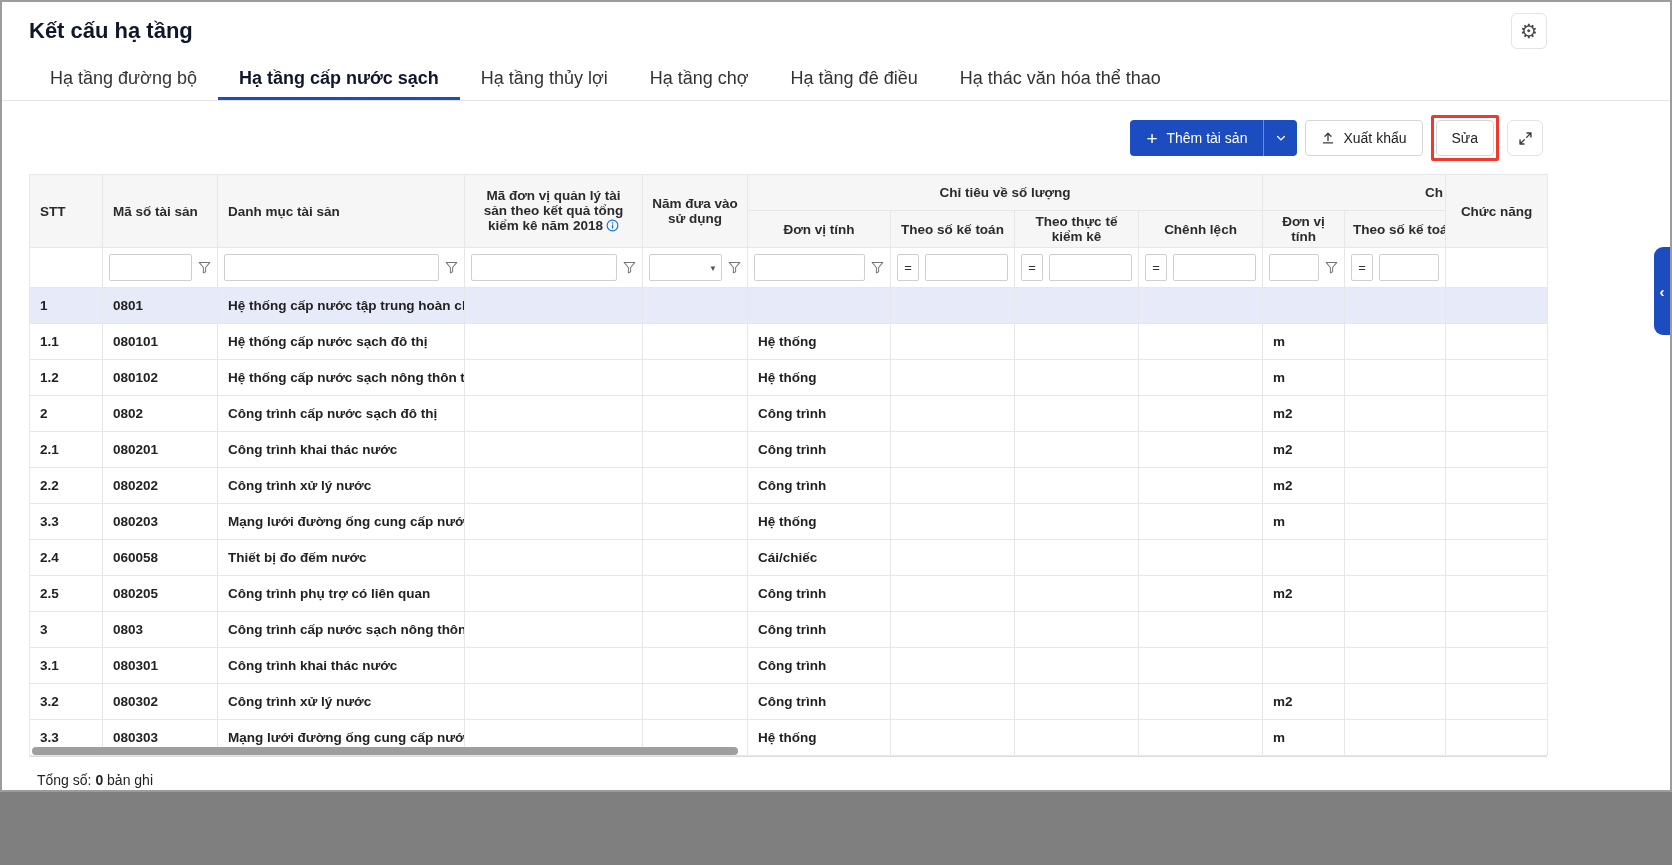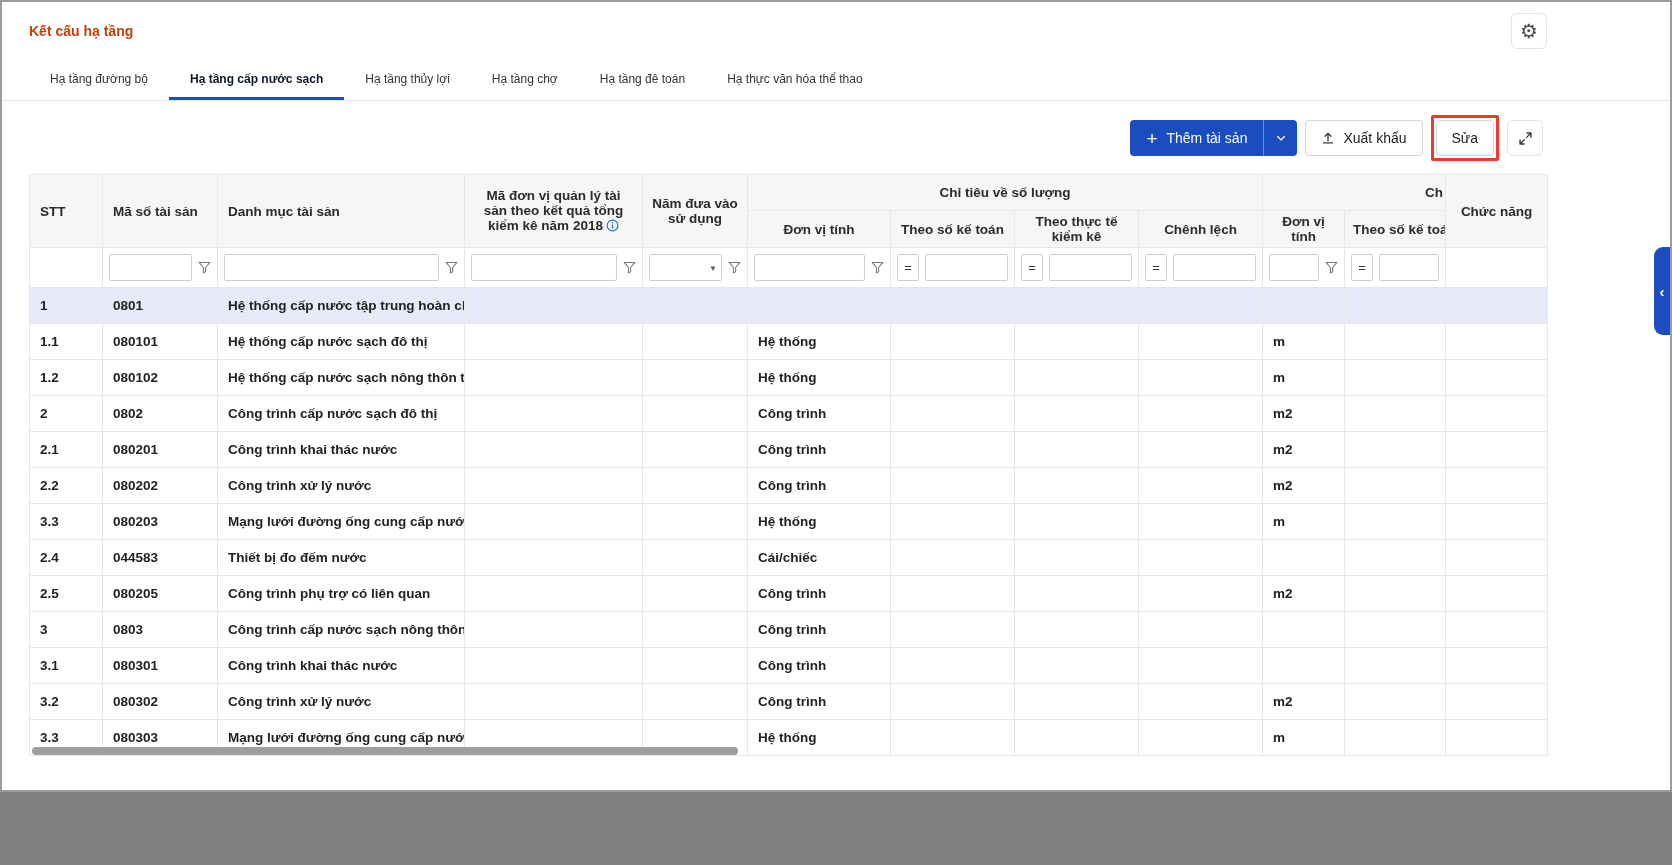--- a/index.html
+++ b/index.html
@@ -16,37 +16,37 @@
     background: #ffffff;
     border: 2px solid #9c9c9c;
     overflow: hidden;
   }
   
   .app-header {
     width: 1545px; height: 58px;
     display: flex; align-items: center; justify-content: space-between;
     padding-left: 27px;
   }
-  .page-title { font-size: 14px; font-weight: 700; color: #c2410c; }
+  .page-title { font-size: 22px; font-weight: 700; color: #0f172a; }
   .icon-btn {
     width: 36px; height: 36px;
     border: 1px solid #e3e3e3; border-radius: 6px;
     background: #fff; display: flex; align-items: center; justify-content: center;
     cursor: pointer;
   }
   .gear-glyph { font-size: 20px; color: #4a4a4a; line-height: 1; }
   
   .tab-bar {
     width: 100%; height: 41px;
     border-bottom: 1px solid #e2e2e2;
     display: flex; padding-left: 27px;
   }
   .tab {
     padding: 0 21px; display: flex; align-items: center;
-    font-size: 12px; font-weight: 500; color: #333;
+    font-size: 18px; font-weight: 500; color: #333;
     border-bottom: 3px solid transparent; cursor: pointer;
     white-space: nowrap;
   }
   .tab.active { color: #0f172a; border-bottom-color: #1b4dc1; font-weight: 600; }
   
   .toolbar {
     width: 1545px;
     display: flex; align-items: center; justify-content: flex-end;
     gap: 8px; padding: 14px 4px 13px 27px;
   }
@@ -139,22 +139,22 @@
     <div class="icon-btn">
       <span class="gear-glyph">⚙</span>
     </div>
   </div>
 
   <div class="tab-bar">
       <div class="tab">Hạ tầng đường bộ</div>
       <div class="tab active">Hạ tầng cấp nước sạch</div>
       <div class="tab">Hạ tầng thủy lợi</div>
       <div class="tab">Hạ tầng chợ</div>
-      <div class="tab">Hạ tầng đê toán</div>
-      <div class="tab">Hạ thực văn hóa thể thao</div>
+      <div class="tab">Hạ tầng đê điều</div>
+      <div class="tab">Hạ thác văn hóa thể thao</div>
     </div>
 
   <div class="toolbar">
     <div class="btn-primary">
       <div class="main">
         <span class="plus">+</span>
         <span>Thêm tài sản</span>
       </div>
       <div class="split">
         <svg width="12" height="12" viewBox="0 0 16 16">
@@ -406,21 +406,21 @@
     <td>Hệ thống</td>
     <td></td>
     <td></td>
     <td></td>
     <td>m</td>
     <td></td>
     <td></td>
   </tr>
           <tr>
     <td>2.4</td>
-    <td>044583</td>
+    <td>060058</td>
     <td>Thiết bị đo đếm nước</td>
     <td></td>
     <td></td>
     <td>Cái/chiếc</td>
     <td></td>
     <td></td>
     <td></td>
     <td></td>
     <td></td>
     <td></td>
@@ -493,18 +493,23 @@
     <td></td>
     <td>m</td>
     <td></td>
     <td></td>
   </tr>
         </tbody>
     </table>
     <div class="hscroll"></div>
   </div>
 
+  <div class="table-footer">
+    <span>Tổng số:</span>
+    <b>0</b>
+    <span>bản ghi</span>
+  </div>
 
   <div class="side-handle">
     <span>‹</span>
   </div>
 
 </div>
 
 </body></html>

